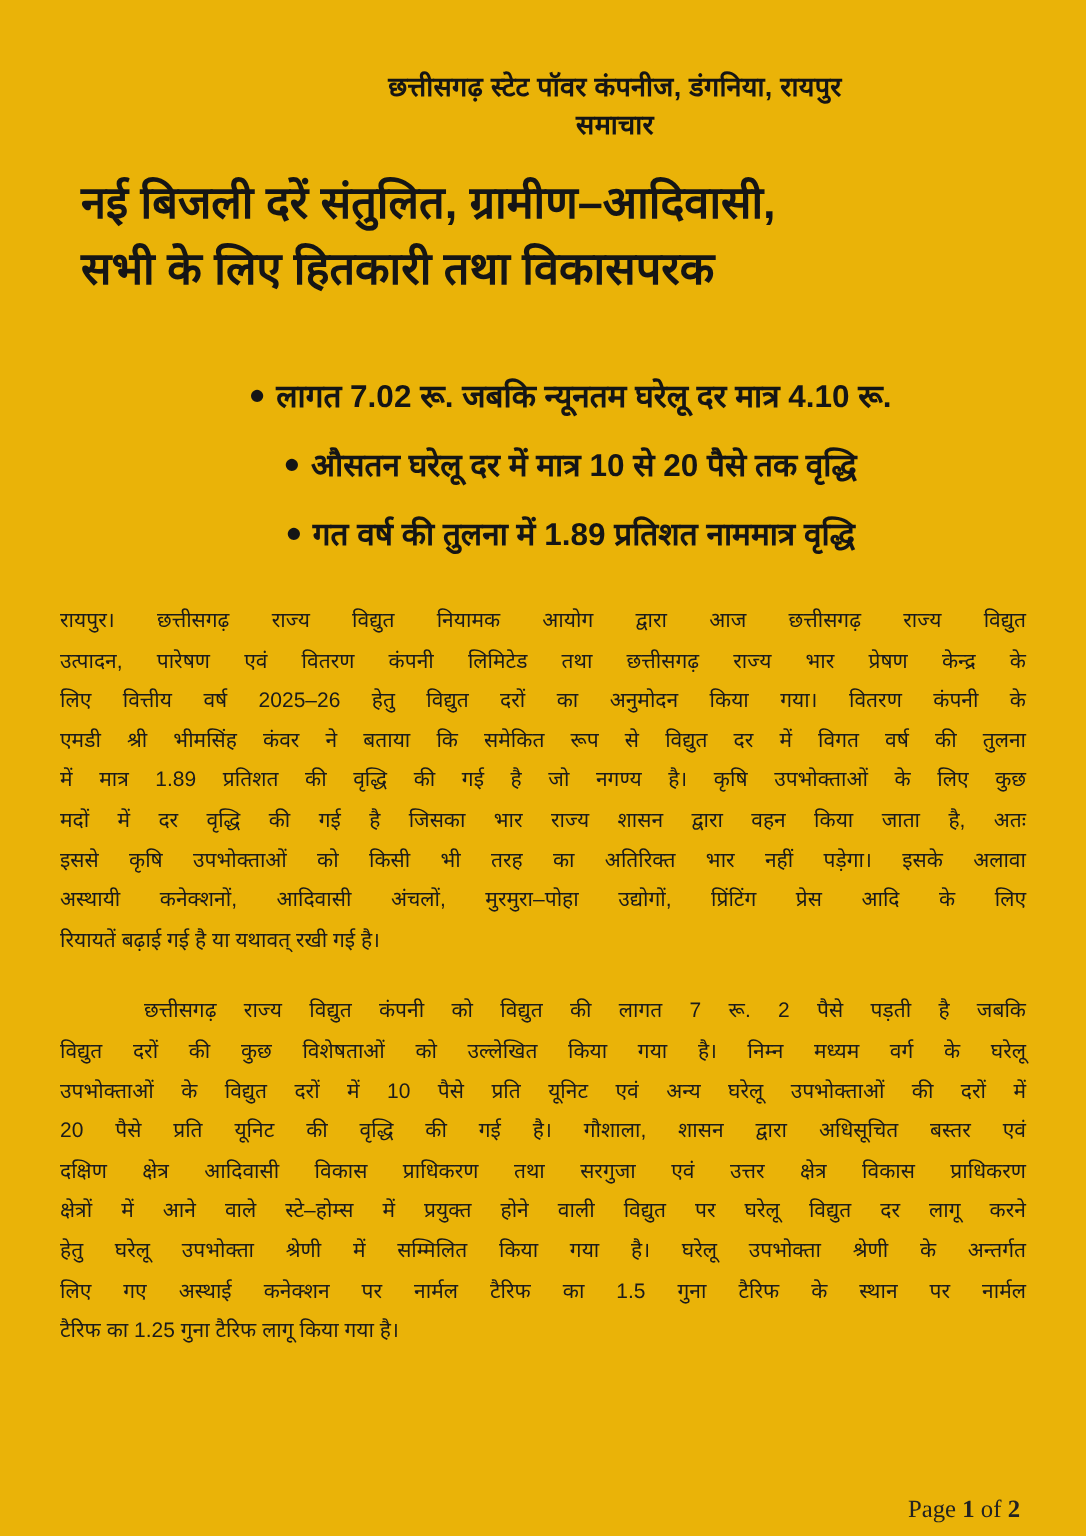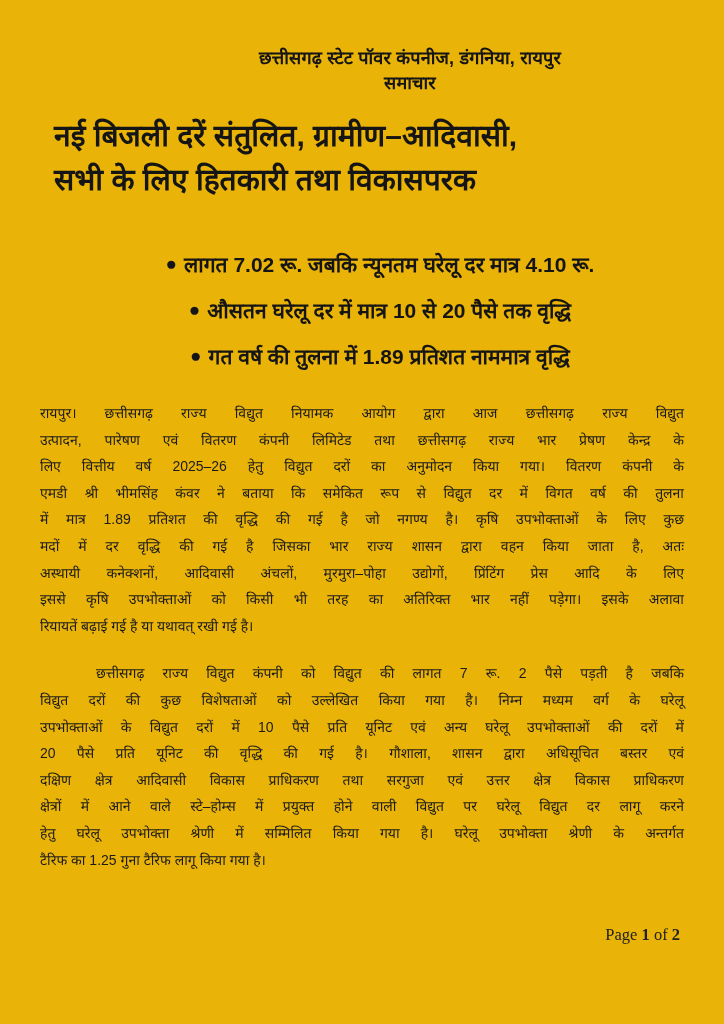--- a/index.html
+++ b/index.html
@@ -68,21 +68,21 @@
   }
   .body-line.last-line {
     text-align-last: left;
   }
   .body-line.indent-first {
     padding-left: 56px;
   }
   
   .page-footer {
     position: absolute;
-    top: 925px;
+    top: 996px;
     right: 44px;
     font-family: "Liberation Serif", "DejaVu Serif", serif;
     font-size: 16.5px;
     color: #222222;
   }
   .page-footer b { font-weight: bold; }
 </style>
 </head>
 <body>
 
@@ -106,33 +106,34 @@
 
   <div class="body-text">
 
     <div class="para">
       <div class="body-line">रायपुर। छत्तीसगढ़ राज्य विद्युत नियामक आयोग द्वारा आज छत्तीसगढ़ राज्य विद्युत</div>
       <div class="body-line">उत्पादन, पारेषण एवं वितरण कंपनी लिमिटेड तथा छत्तीसगढ़ राज्य भार प्रेषण केन्द्र के</div>
       <div class="body-line">लिए वित्तीय वर्ष 2025–26 हेतु विद्युत दरों का अनुमोदन किया गया। वितरण कंपनी के</div>
       <div class="body-line">एमडी श्री भीमसिंह कंवर ने बताया कि समेकित रूप से विद्युत दर में विगत वर्ष की तुलना</div>
       <div class="body-line">में मात्र 1.89 प्रतिशत की वृद्धि की गई है जो नगण्य है। कृषि उपभोक्ताओं के लिए कुछ</div>
       <div class="body-line">मदों में दर वृद्धि की गई है जिसका भार राज्य शासन द्वारा वहन किया जाता है, अतः</div>
+      <div class="body-line">इससे कृषि उपभोक्ताओं को किसी भी तरह का अतिरिक्त भार नहीं पड़ेगा। इसके अलावा</div>
       <div class="body-line">अस्थायी कनेक्शनों, आदिवासी अंचलों, मुरमुरा–पोहा उद्योगों, प्रिंटिंग प्रेस आदि के लिए</div>
-      <div class="body-line">इससे कृषि उपभोक्ताओं को किसी भी तरह का अतिरिक्त भार नहीं पड़ेगा। इसके अलावा</div>
       <div class="body-line last-line">रियायतें बढ़ाई गई है या यथावत् रखी गई है।</div>
     </div>
 
     <div class="para">
       <div class="body-line indent-first">छत्तीसगढ़ राज्य विद्युत कंपनी को विद्युत की लागत 7 रू. 2 पैसे पड़ती है जबकि</div>
       <div class="body-line">विद्युत दरों की कुछ विशेषताओं को उल्लेखित किया गया है। निम्न मध्यम वर्ग के घरेलू</div>
       <div class="body-line">उपभोक्ताओं के विद्युत दरों में 10 पैसे प्रति यूनिट एवं अन्य घरेलू उपभोक्ताओं की दरों में</div>
       <div class="body-line">20 पैसे प्रति यूनिट की वृद्धि की गई है। गौशाला, शासन द्वारा अधिसूचित बस्तर एवं</div>
       <div class="body-line">दक्षिण क्षेत्र आदिवासी विकास प्राधिकरण तथा सरगुजा एवं उत्तर क्षेत्र विकास प्राधिकरण</div>
       <div class="body-line">क्षेत्रों में आने वाले स्टे–होम्स में प्रयुक्त होने वाली विद्युत पर घरेलू विद्युत दर लागू करने</div>
       <div class="body-line">हेतु घरेलू उपभोक्ता श्रेणी में सम्मिलित किया गया है। घरेलू उपभोक्ता श्रेणी के अन्तर्गत</div>
+      <div class="body-line">लिए गए अस्थाई कनेक्शन पर नार्मल टैरिफ का 1.5 गुना टैरिफ के स्थान पर नार्मल</div>
       <div class="body-line last-line">टैरिफ का 1.25 गुना टैरिफ लागू किया गया है।</div>
     </div>
 
   </div>
 
   <div class="page-footer">
     <span>Page</span>
     <b>1</b>
     <span>of</span>
     <b>2</b>

